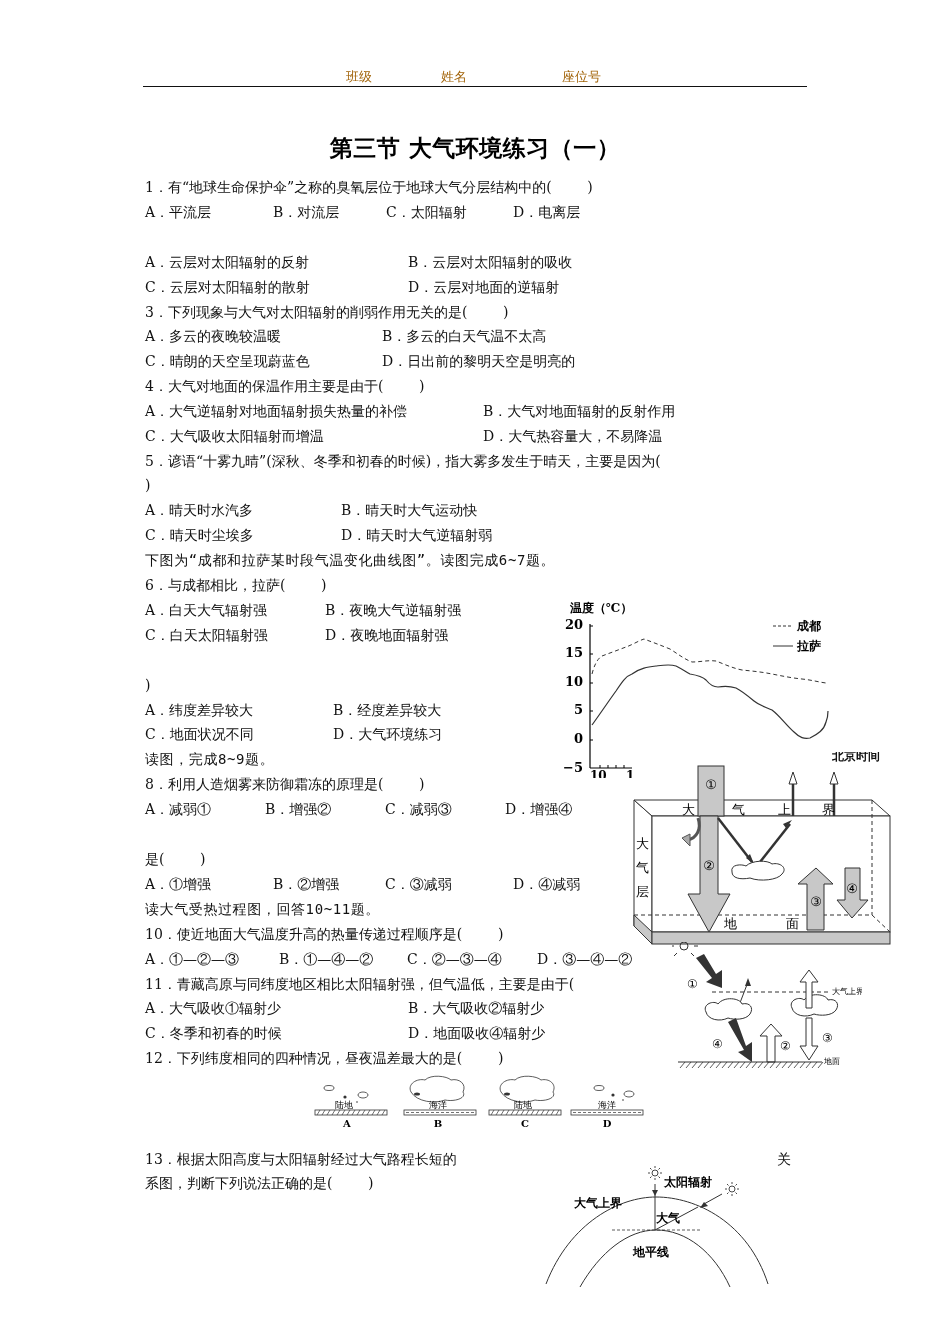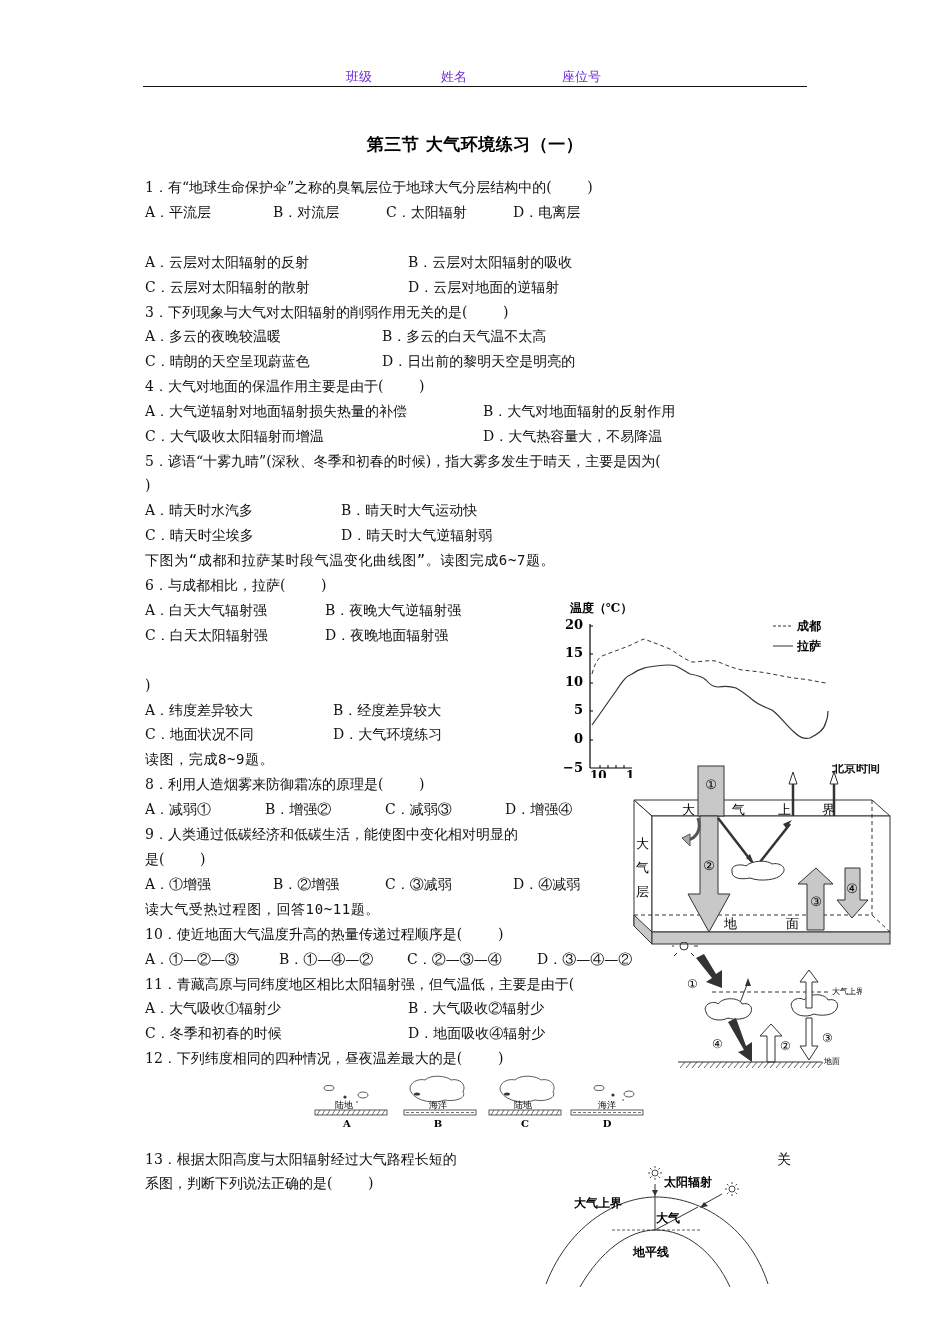--- a/index.html
+++ b/index.html
@@ -3,28 +3,28 @@
 <meta charset="utf-8">
 <style>
   html, body { margin: 0; padding: 0; background: #ffffff; }
   body {
     width: 950px; height: 1344px; position: relative; overflow: hidden;
     font-family: "DejaVu Serif", "Liberation Serif", serif;
     color: #111;
   }
   .page { position: absolute; left: 0; top: 0; width: 950px; height: 1344px; }
 
-  .hdr { position: absolute; top: 68px; left: 0; width: 950px; height: 18px; font-size: 13px; color: #6d28d9; }
+  .hdr { position: absolute; top: 68px; left: 0; width: 950px; height: 18px; font-size: 13px; color: #a16207; }
   .hdr span { position: absolute; top: 0; }
   .hdr-rule { position: absolute; left: 143px; top: 86px; width: 664px; height: 0; border-top: 1.6px solid #111; }
 
   .title {
     position: absolute; top: 133px; left: 0; width: 950px; text-align: center;
     font-family: "DejaVu Sans", "Liberation Sans", sans-serif; font-weight: bold;
-    font-size: 17px; letter-spacing: 0.5px; color: #000;
+    font-size: 23px; letter-spacing: 0.5px; color: #000;
   }
 
   .line {
     position: absolute; left: 145px; font-size: 14px; line-height: 20px; white-space: pre; color: #111;
   }
   .line .opt { position: absolute; top: 0; white-space: pre; }
   .intro { font-family: "DejaVu Sans Mono", "Liberation Mono", monospace; font-size: 14px; letter-spacing: 0.6px; }
 
   svg text { font-family: "DejaVu Serif", "Liberation Serif", serif; }
 </style>
@@ -115,21 +115,20 @@
   <div class="line intro" style="top:749px">读图，完成8~9题。</div>
 
   <div class="line" style="top:774px">8．利用人造烟雾来防御霜冻的原理是(        )</div>
   <div class="line" style="top:799px">
     <span class="opt" style="left:0">A．减弱①</span>
     <span class="opt" style="left:120px">B．增强②</span>
     <span class="opt" style="left:240px">C．减弱③</span>
     <span class="opt" style="left:360px">D．增强④</span>
   </div>
 
-  <div class="line" style="top:824px">9．人类通过低碳经济和低碳生活，能使图中变化相对明显的</div>
   <div class="line" style="top:849px">是(        )</div>
   <div class="line" style="top:874px">
     <span class="opt" style="left:0">A．①增强</span>
     <span class="opt" style="left:128px">B．②增强</span>
     <span class="opt" style="left:240px">C．③减弱</span>
     <span class="opt" style="left:368px">D．④减弱</span>
   </div>
 
   <div class="line intro" style="top:899px">读大气受热过程图，回答10~11题。</div>
 
@@ -187,21 +186,21 @@
     <path d="M32,76 C34,68 37,61 42,58 C50,55 58,52 66,49 C72,47 78,43 84,41 C92,44 100,47 110,51 C118,56 124,61 132,64 C140,64 148,62 156,63 C164,66 172,70 182,72 C192,73 202,74 212,76 C222,78 232,80 242,81 C252,82 258,84 266,85" fill="none" stroke="#333" stroke-width="1" stroke-dasharray="4,3"></path>
 
     <path d="M32,127 C40,116 48,104 56,93 C62,84 66,78 72,76 C80,70 88,69 96,68 C104,67 110,66 116,68 C122,71 126,74 130,76 C136,77 142,78 146,82 C150,87 154,89 158,89 C164,88 170,88 176,90 C182,93 188,98 194,103 C200,108 206,109 212,112 C220,118 226,127 234,134 C240,140 244,141 250,140 C258,136 264,132 266,124 C268,119 268,116 268,113" fill="none" stroke="#333" stroke-width="1.2"></path>
 
     <line x1="213" y1="28" x2="233" y2="28" stroke="#333" stroke-width="1" stroke-dasharray="3,2"></line>
     <text x="237" y="32" font-size="12" font-weight="bold">成都</text>
     <line x1="213" y1="48" x2="233" y2="48" stroke="#333" stroke-width="1"></line>
     <text x="237" y="52" font-size="12" font-weight="bold">拉萨</text>
   </svg>
 
-  <div style="position:absolute; left:832px; top:752px; width:52px; height:10px; overflow:hidden;margin-top:12px;">
+  <div style="position:absolute; left:832px; top:752px; width:52px; height:10px; overflow:hidden;">
     <span style="position:absolute; top:-4px; left:0; font-size:12px; font-weight:bold; white-space:nowrap;">北京时间</span>
   </div>
 
   <svg style="position:absolute; left:620px; top:760px;" width="280" height="190" viewBox="0 0 280 190">
 
     <polygon points="14,40 32,56 32,184 14,166" fill="#fff" stroke="#333" stroke-width="1"></polygon>
 
     <polygon points="14,40 252,40 270,56 32,56" fill="#fff" stroke="#333" stroke-width="1"></polygon>
 
     <rect x="32" y="56" width="238" height="116" fill="#fff" stroke="#333" stroke-width="1"></rect>

